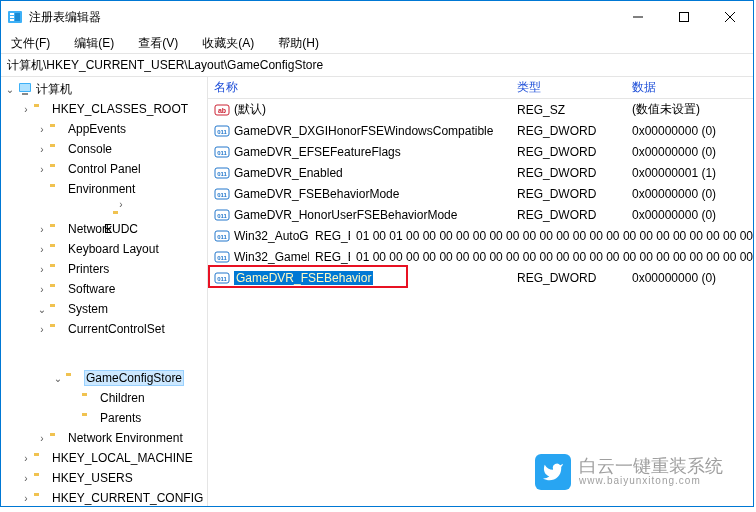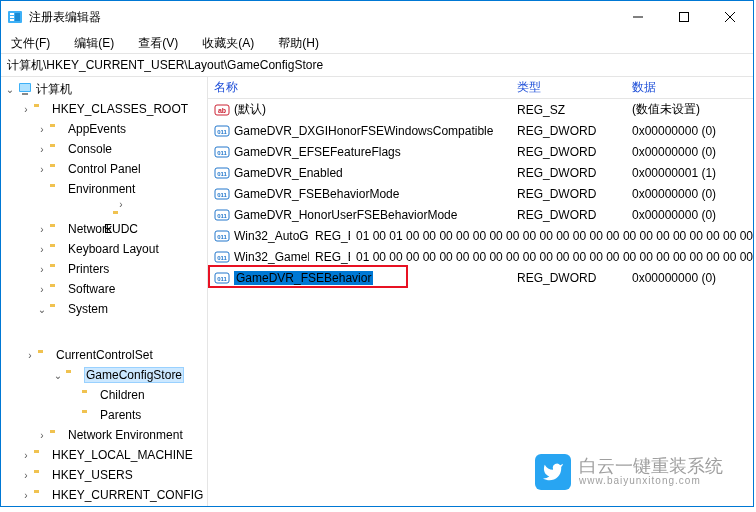--- a/index.html
+++ b/index.html
@@ -34,21 +34,21 @@
   .col.type { width: 115px; }
   .col.data { flex: 1; }
   .list-body { }
   .list-row { display: flex; align-items: center; height: 21px; }
   .list-row .cell { padding-left: 6px; white-space: nowrap; overflow: hidden; }
   .list-row .cell.name { width: 303px; display: flex; align-items: center; }
   .list-row .cell.type { width: 115px; }
   .list-row .cell.data { flex: 1; overflow: visible; white-space: nowrap; }
   .val-ico { width: 16px; height: 16px; margin-right: 4px; display: inline-flex; }
   .val-ico svg { width: 16px; height: 16px; }
-  .list-row.sel .nm-text { background: #0078d4; color: #000000; padding: 0 2px; }
+  .list-row.sel .nm-text { background: #0078d4; color: #fef9c3; padding: 0 2px; }
   .list-row.sel { position: relative; }
   .highlight-box { position: absolute; border: 2px solid #e81123; pointer-events: none; }
   .watermark { position: absolute; bottom: 16px; right: 30px; display: flex; align-items: center; gap: 8px; opacity: 0.95; }
   .watermark .wm-icon { width: 36px; height: 36px; background: #1da1f2; border-radius: 6px; display: flex; align-items: center; justify-content: center; color: #fff; font-size: 20px; }
   .watermark .wm-text { color: #9a9a9a; font-size: 18px; display: flex; flex-direction: column; line-height: 1.05; }
   .watermark .wm-sub { font-size: 10px; letter-spacing: 1px; }
   .lbl { white-space: nowrap; }
 </style>
 </head>
 <body>
@@ -214,31 +214,31 @@
         <div class="tree-row" style="padding-left: 34px;">
           <span class="chev open"></span>
           <span class="ico">
             <svg class="folder-svg" viewBox="0 0 14 12">
               <rect class="tab" x="0" y="1" width="5" height="3"></rect>
               <rect class="body" x="0" y="3" width="14" height="9"></rect>
             </svg>
           </span>
           <span class="lbl">System</span>
         </div>
-        <div class="tree-row" style="padding-left: 22px; margin-top: 26px;">
+        <div class="tree-row" style="padding-left: 34px;">
           <span class="chev closed"></span>
           <span class="ico">
             <svg class="folder-svg" viewBox="0 0 14 12">
               <rect class="tab" x="0" y="1" width="5" height="3"></rect>
               <rect class="body" x="0" y="3" width="14" height="9"></rect>
             </svg>
           </span>
           <span class="lbl">CurrentControlSet</span>
         </div>
-        <div class="tree-row sel" style="padding-left: 50px;">
+        <div class="tree-row sel" style="padding-left: 50px; margin-top: 29px;">
           <span class="chev open"></span>
           <span class="ico">
             <svg class="folder-svg" viewBox="0 0 14 12">
               <rect class="tab" x="0" y="1" width="5" height="3"></rect>
               <rect class="body" x="0" y="3" width="14" height="9"></rect>
             </svg>
           </span>
           <span class="lbl">GameConfigStore</span>
         </div>
         <div class="tree-row" style="padding-left: 66px;">

